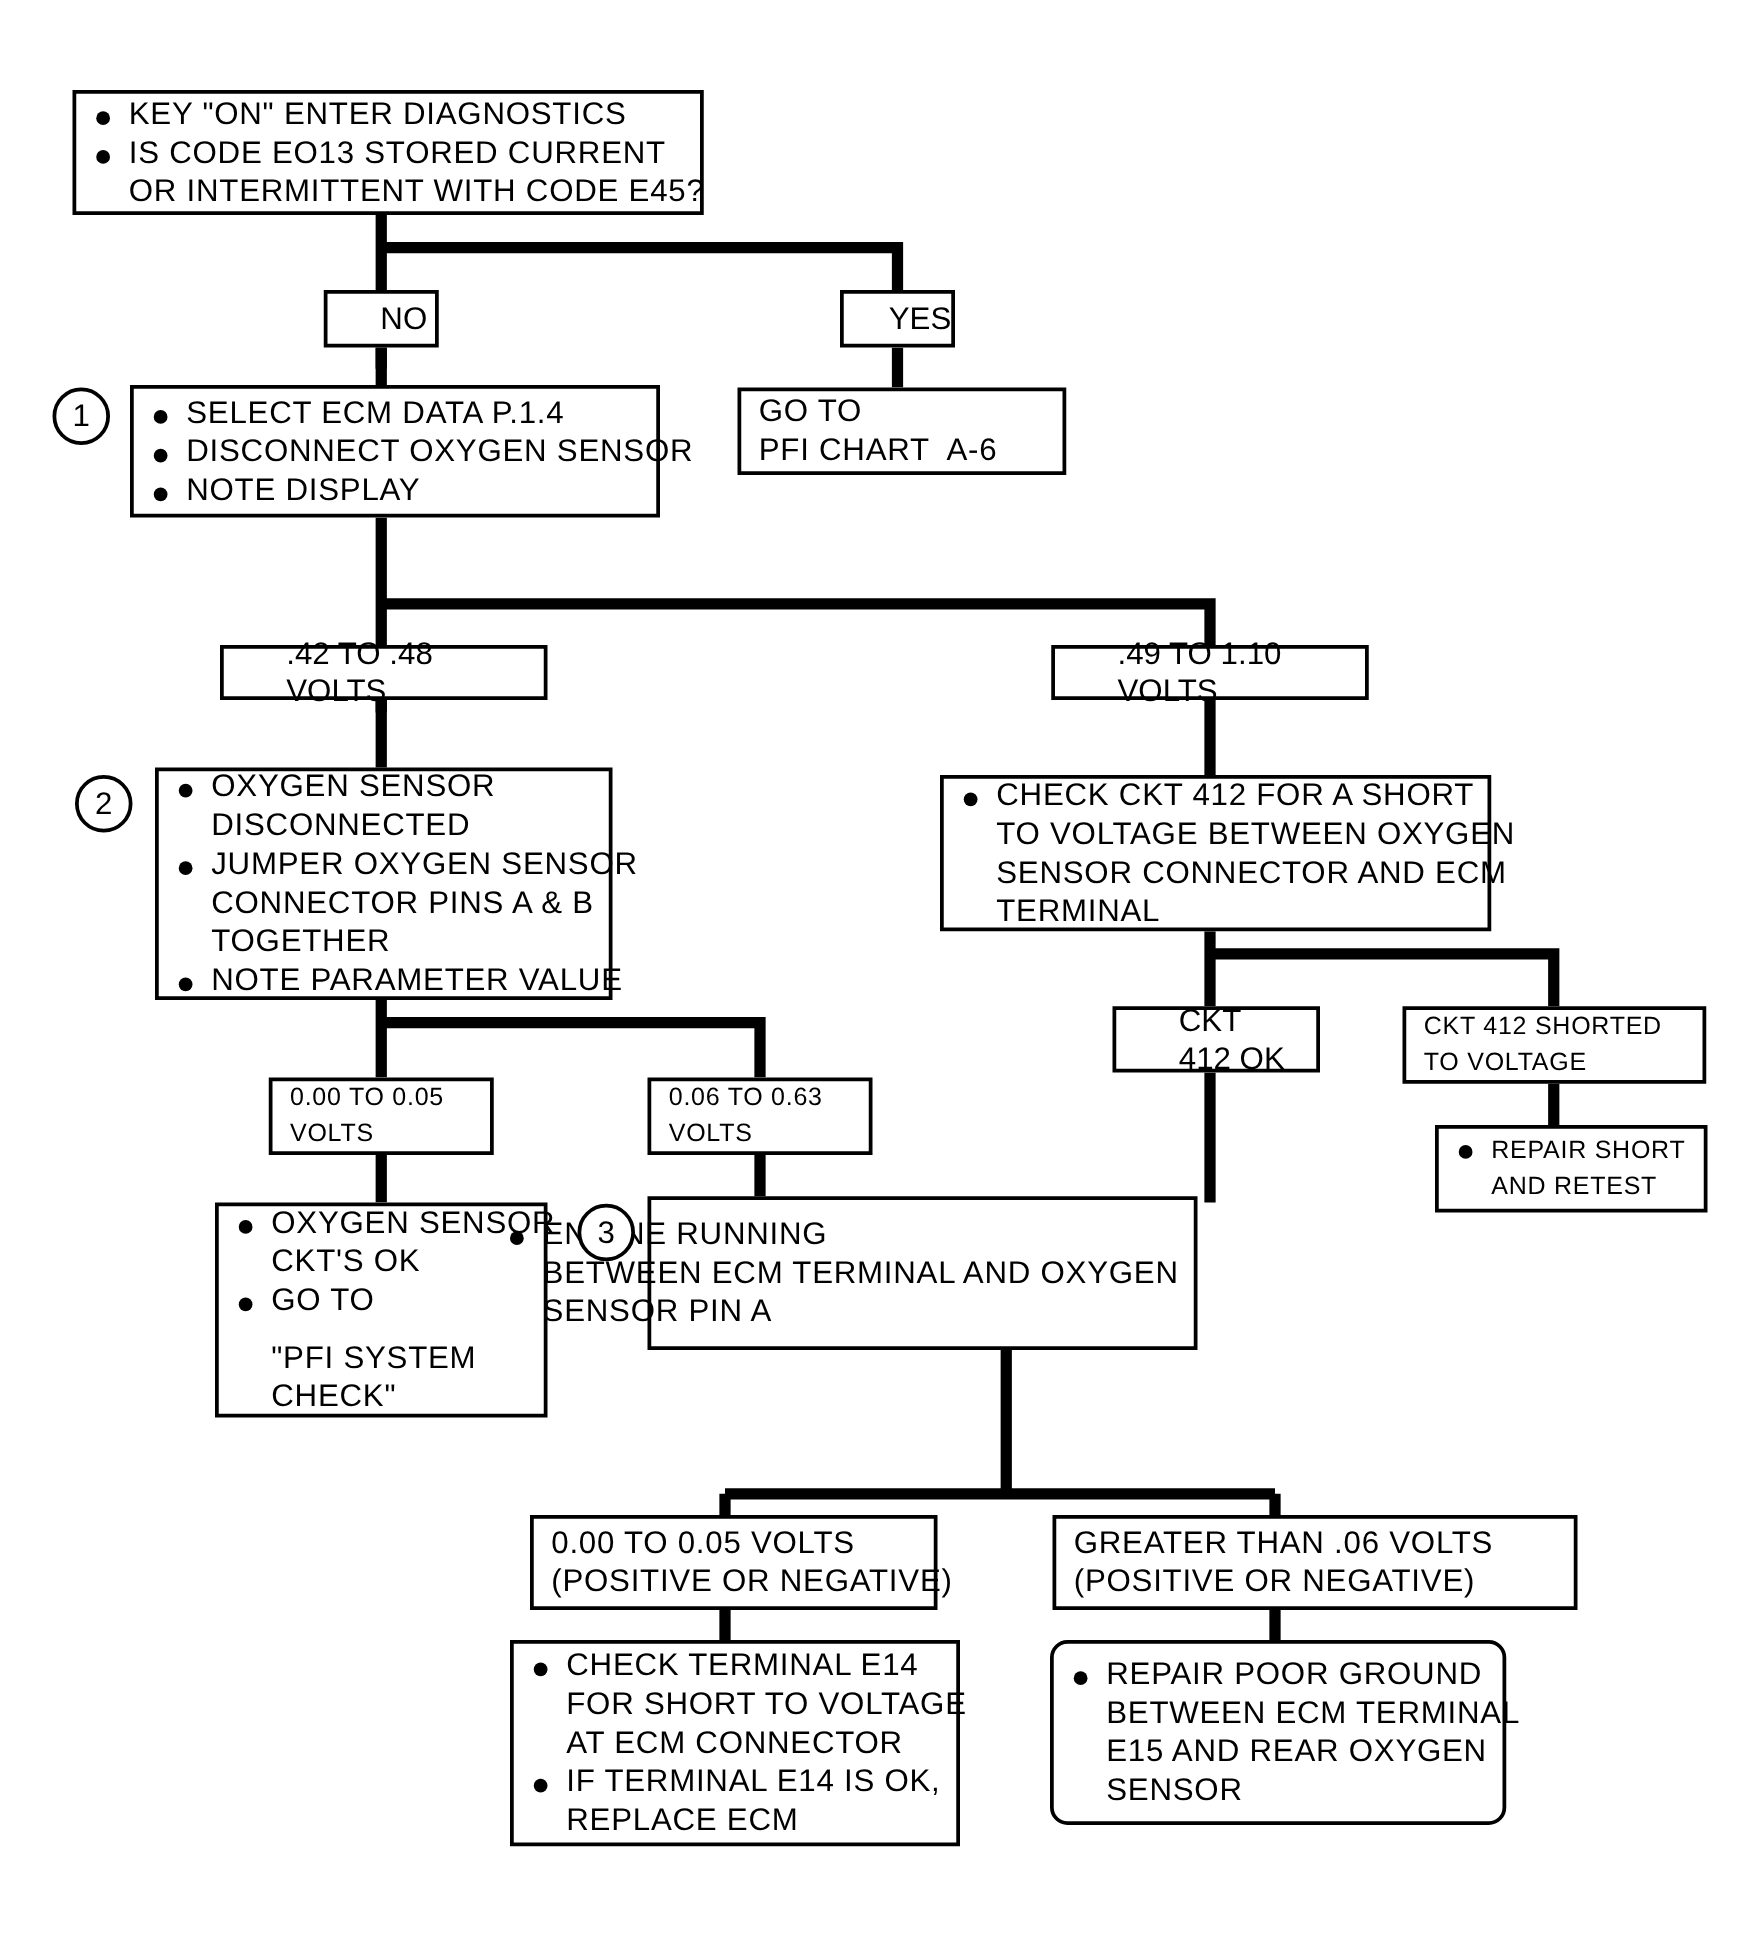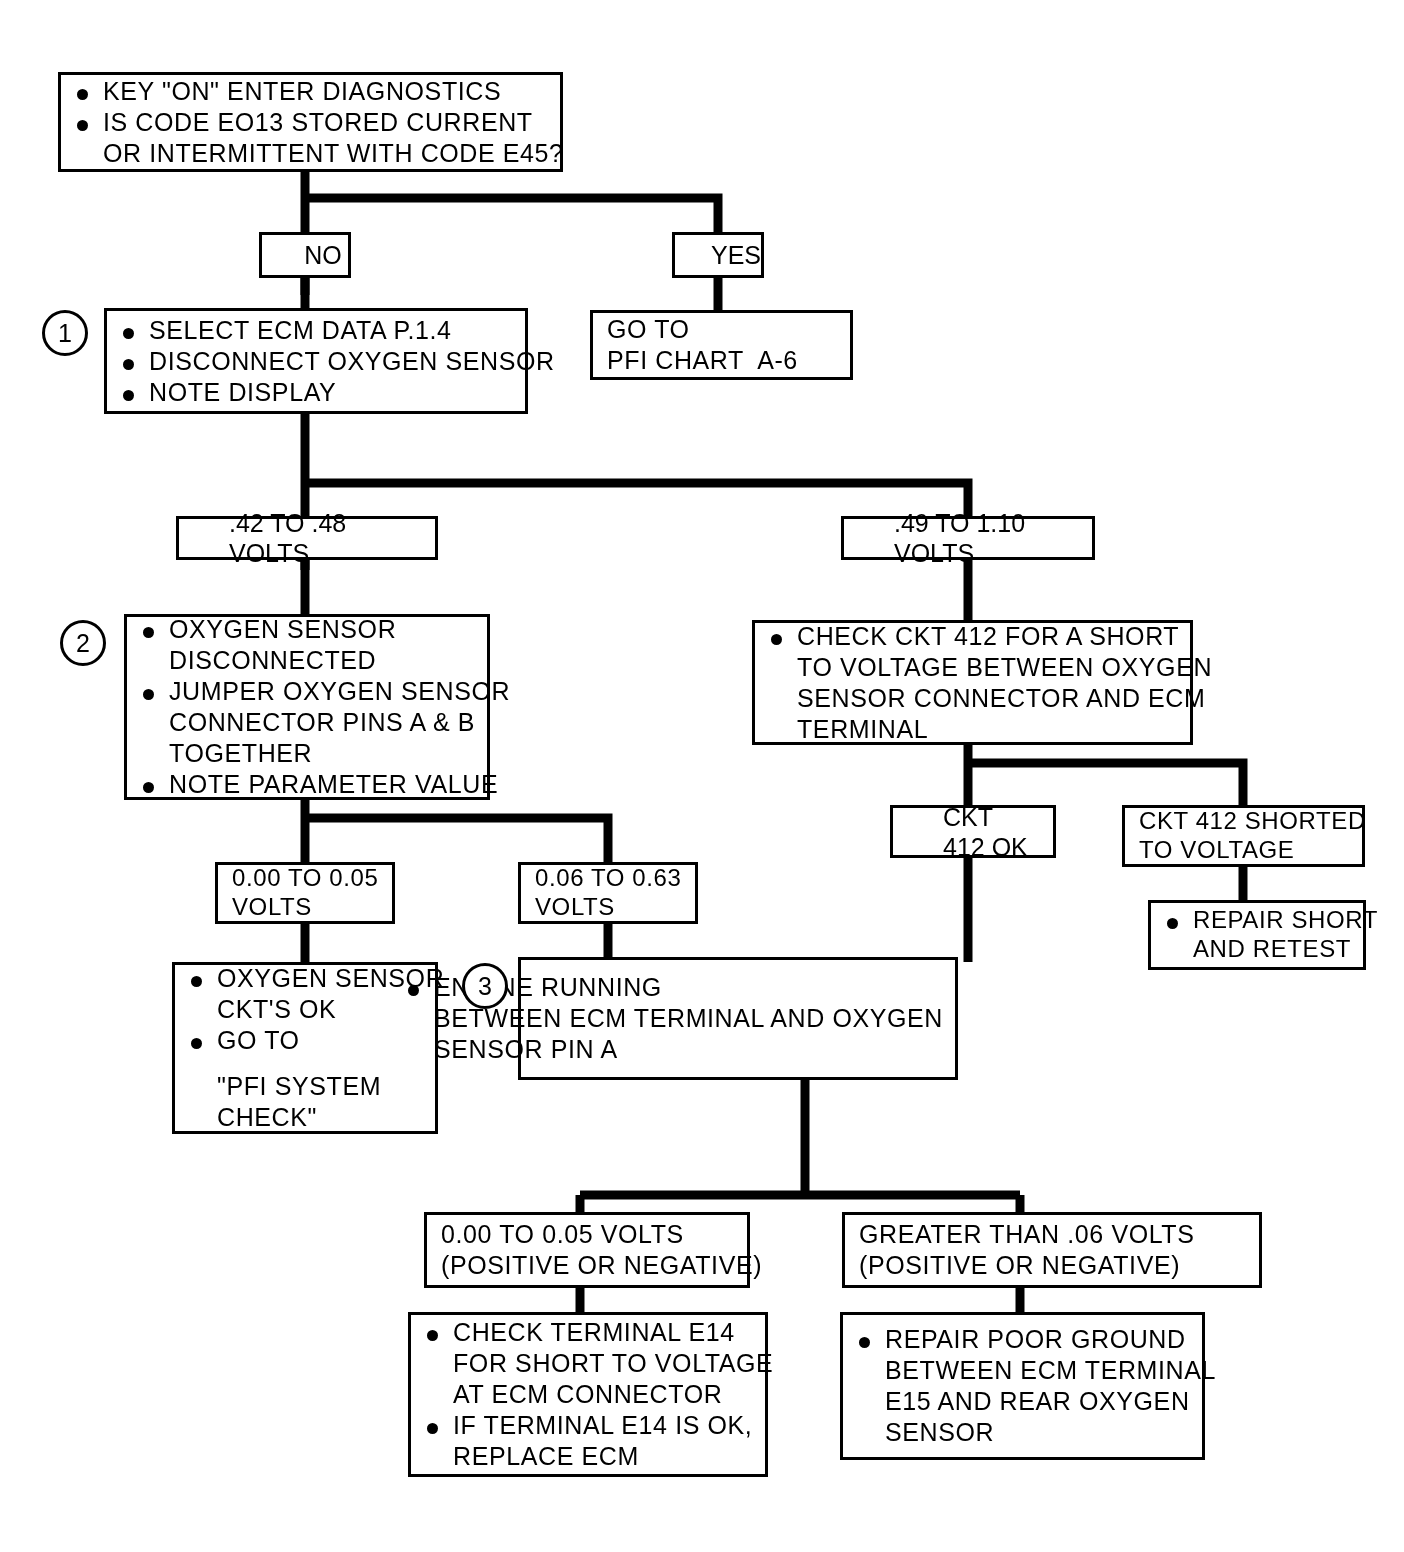--- a/index.html
+++ b/index.html
@@ -92,21 +92,21 @@
     border: 3px solid #000000;
     border-radius: 50%;
     background: #ffffff;
     display: flex;
     align-items: center;
     justify-content: center;
     font-size: 25px;
     letter-spacing: 0;
     z-index: 3;
   }
-  .t24 { font-size: 24px; line-height: 28px; }
+  .t24 { font-size: 20px; line-height: 28px; }
   .t25 { font-size: 25px; line-height: 30px; }
   .spacer-line { height: 14px; }
 </style>
 </head>
 <body>
 
 <div id="chart-root">
 
   <svg id="connector-layer" viewBox="0 0 1404 1552" width="1404" height="1552" aria-hidden="true">
     <g stroke="#000000" stroke-width="9" fill="none" stroke-linecap="butt">
@@ -313,21 +313,21 @@
       <ul class="bullet-list t25">
         <li><span class="dot"></span><span>CHECK TERMINAL E14</span></li>
         <li class="cont"><span>FOR SHORT TO VOLTAGE</span></li>
         <li class="cont"><span>AT ECM CONNECTOR</span></li>
         <li><span class="dot"></span><span>IF TERMINAL E14 IS OK,</span></li>
         <li class="cont"><span>REPLACE ECM</span></li>
       </ul>
     </div>
   </div>
 
-  <div class="node label-node" style="left:840px; top:1312px; width:365px; height:148px;">
+  <div class="node label-node" style="left:840px; top:1312px; width:365px; height:148px;border-radius:14px;">
     <div class="pad">
       <ul class="bullet-list t25">
         <li><span class="dot"></span><span>REPAIR POOR GROUND</span></li>
         <li class="cont"><span>BETWEEN ECM TERMINAL</span></li>
         <li class="cont"><span>E15 AND REAR OXYGEN</span></li>
         <li class="cont"><span>SENSOR</span></li>
       </ul>
     </div>
   </div>
 

